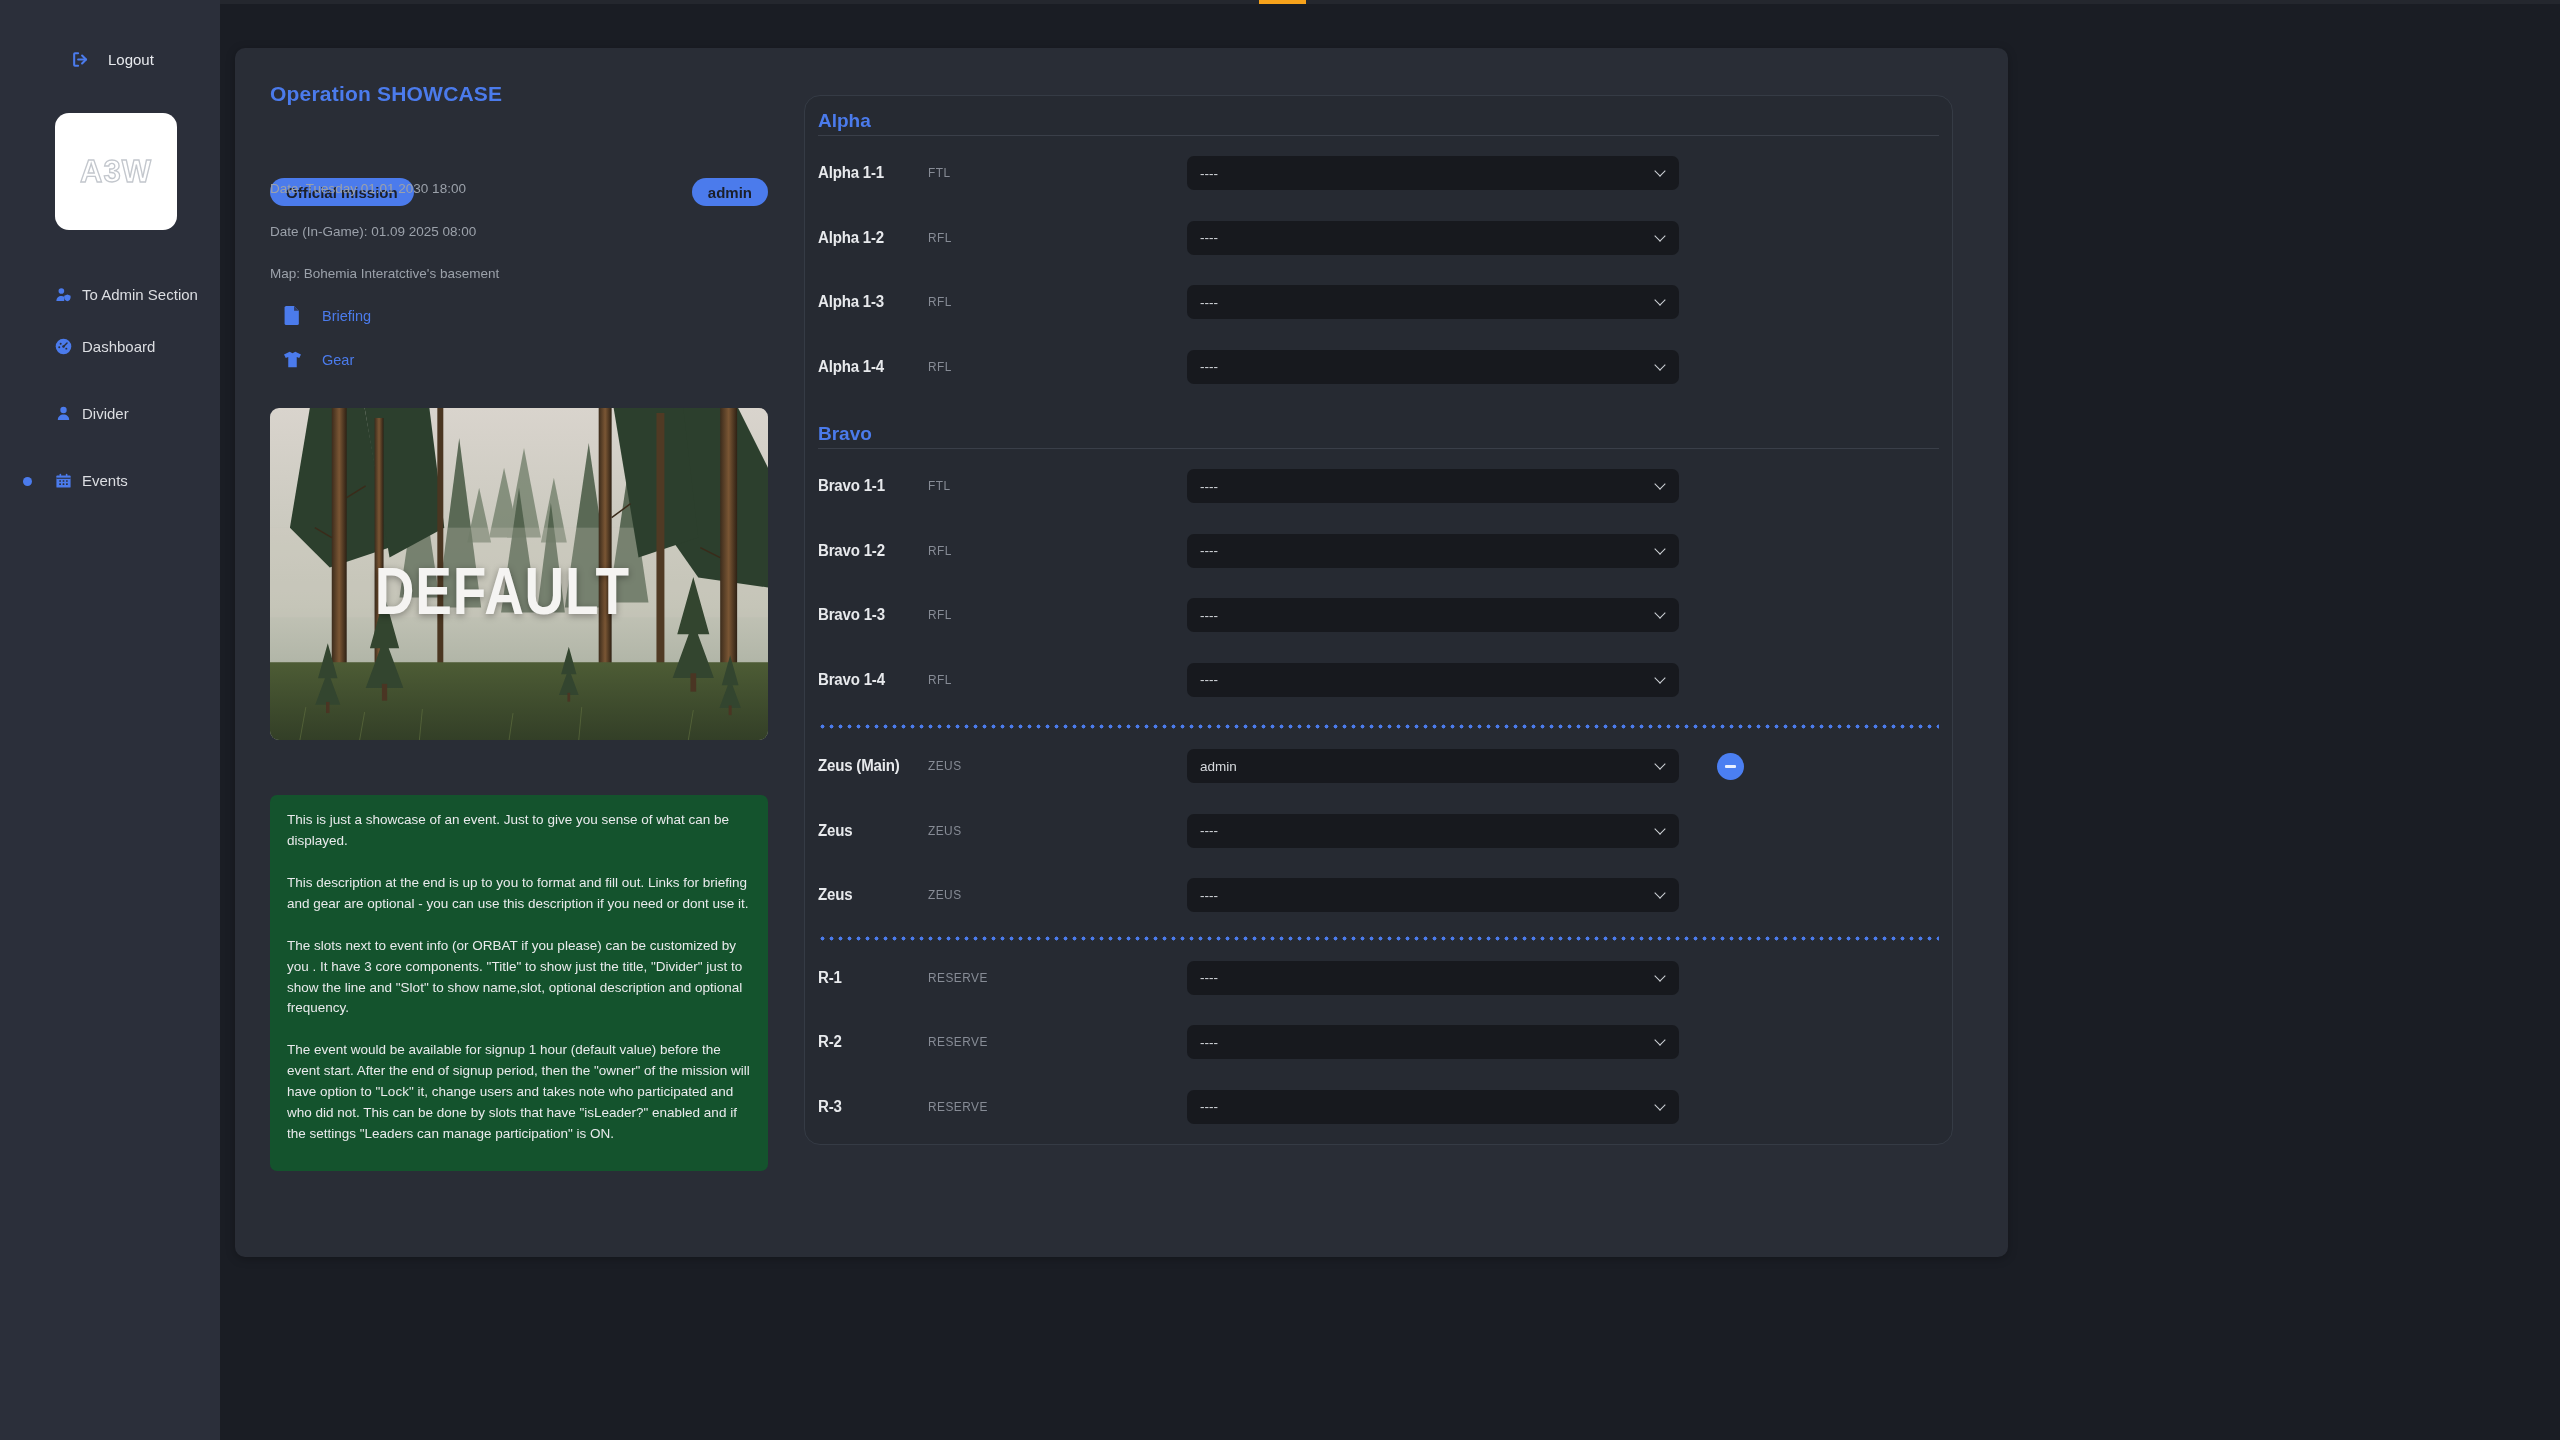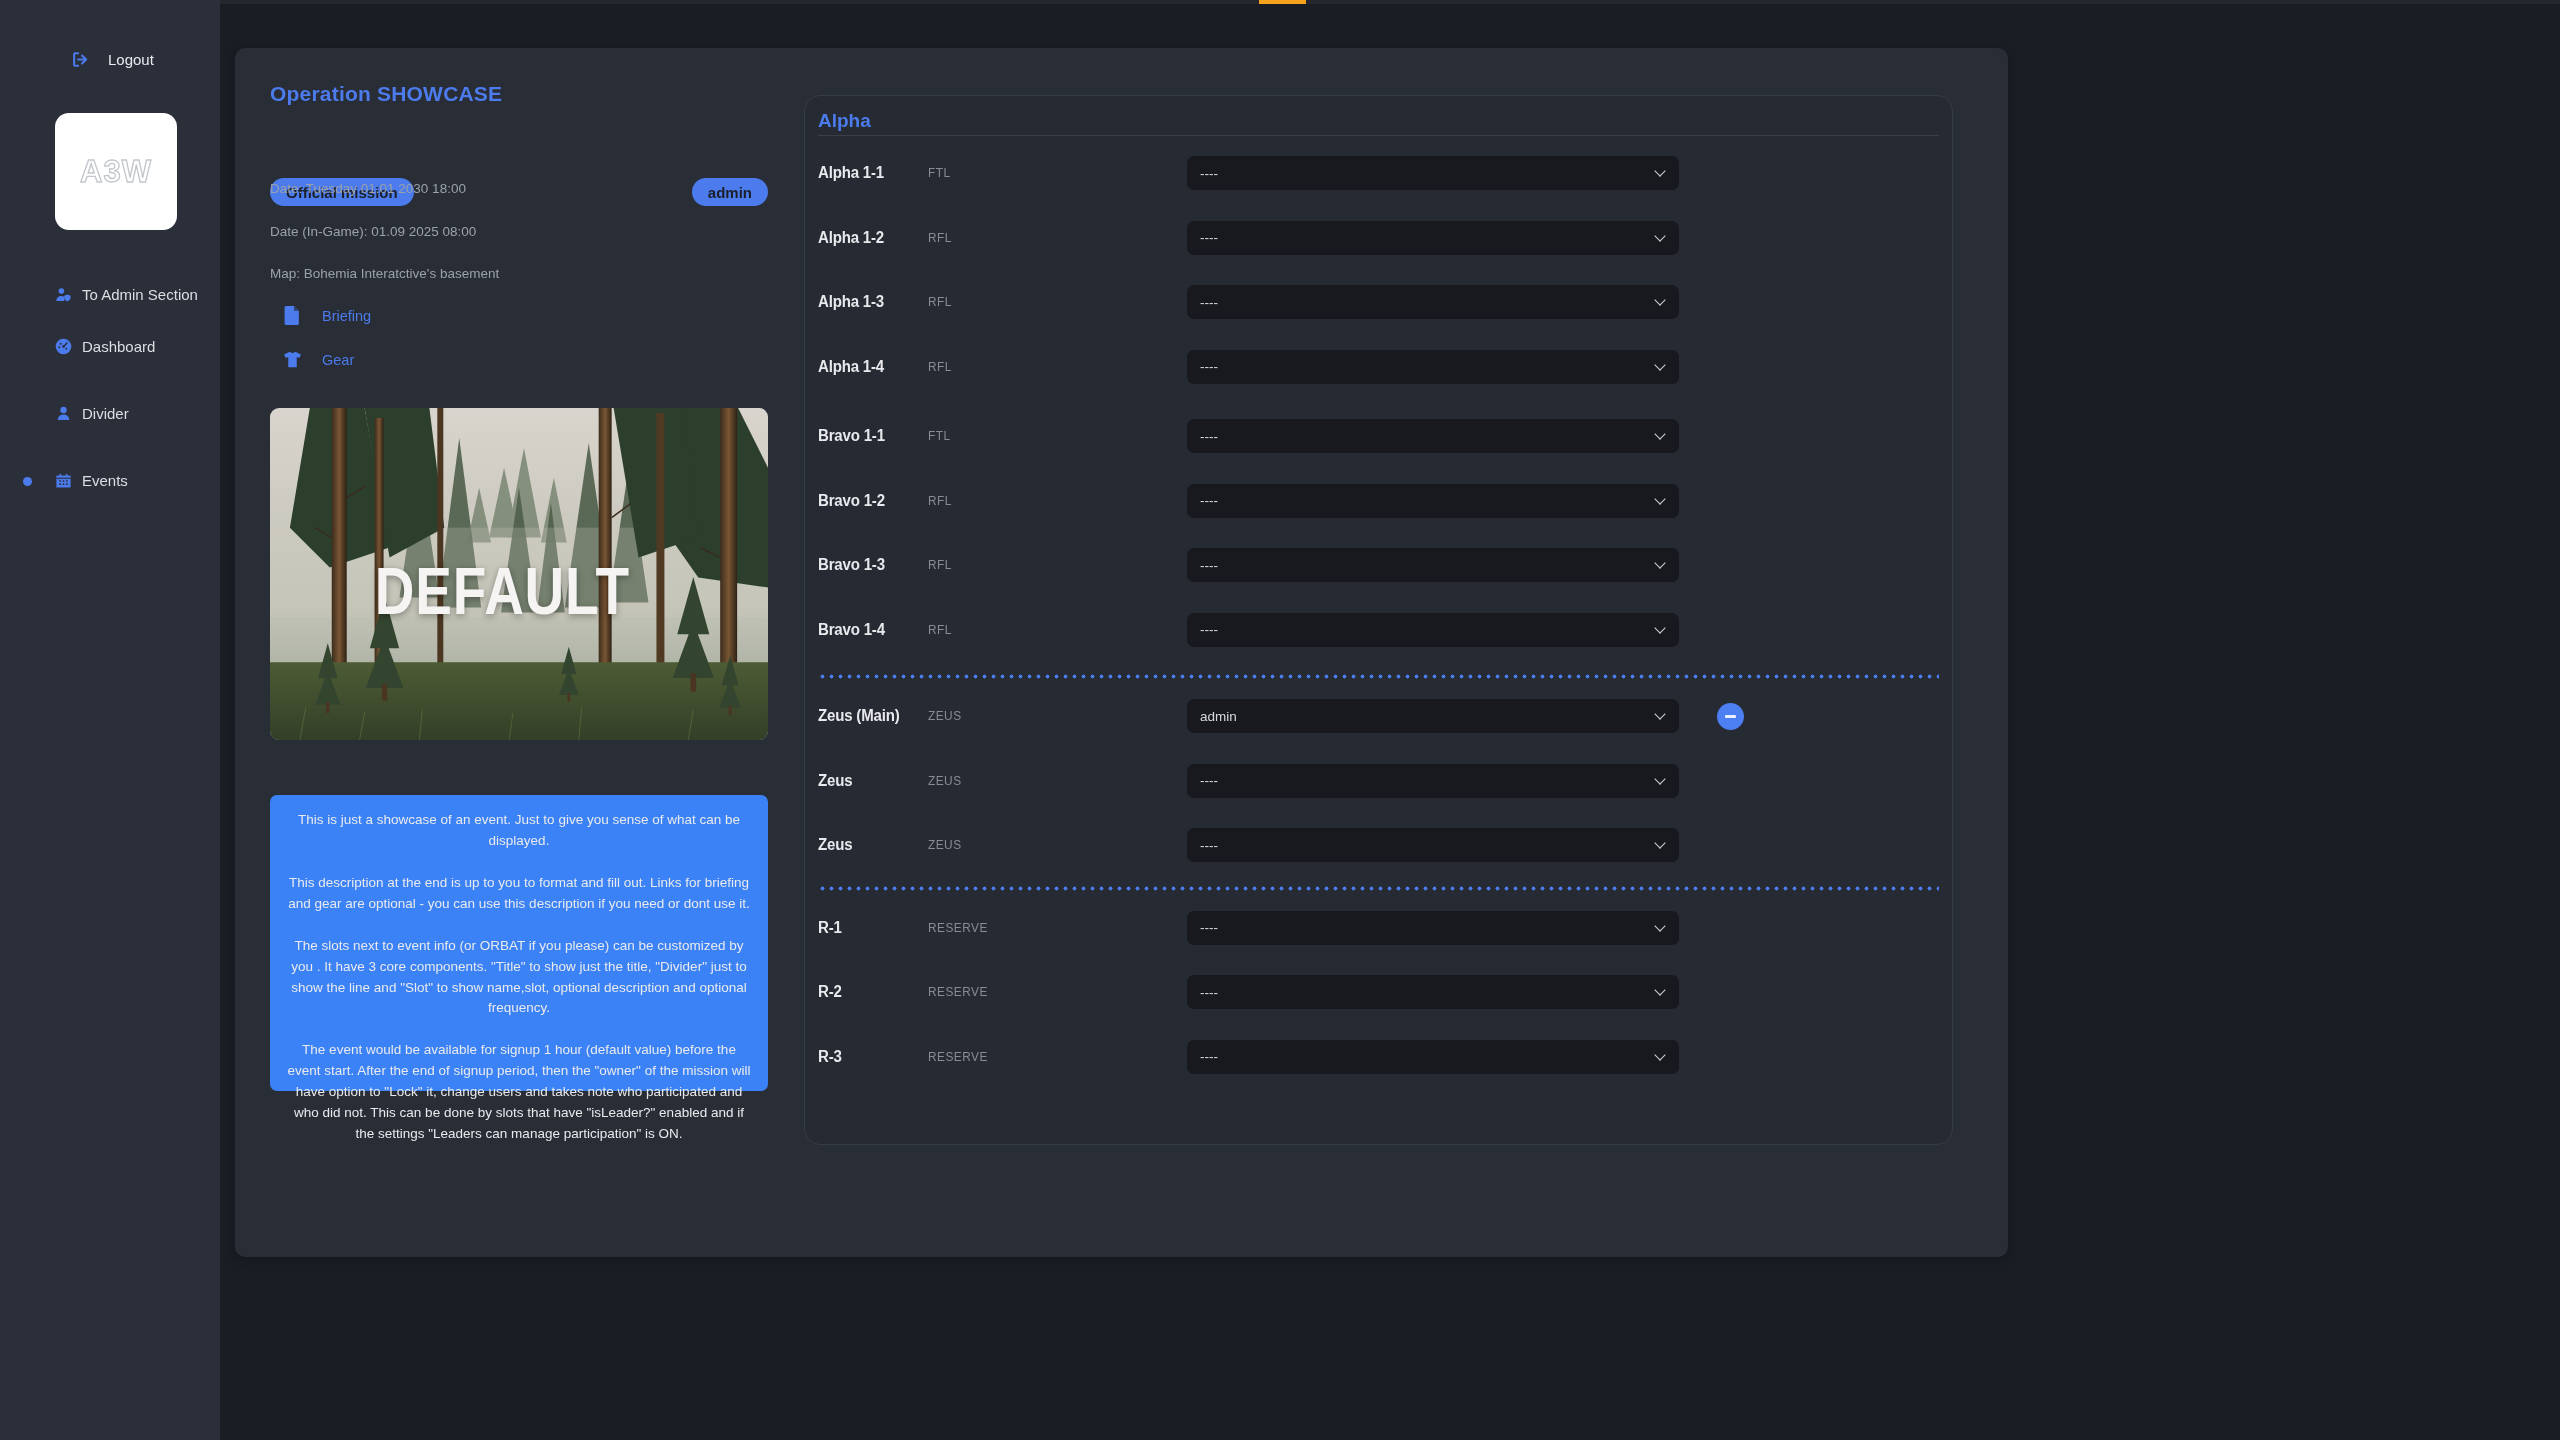--- a/index.html
+++ b/index.html
@@ -47,22 +47,22 @@
               font-size:14.5px; cursor:pointer; }
   .link-row svg { width:17px; height:19px; margin:0 21px 0 14px; flex:none; }
 
   .event-image { position:absolute; left:35px; top:360px; width:498px; height:332px; border-radius:9px;
                  overflow:hidden; }
   .event-image svg.forest { position:absolute; inset:0; width:100%; height:100%; }
   .default-label { position:absolute; left:0; right:30px; top:144px; text-align:center; color:#f5f4f2;
                    font-size:67px; font-weight:bold; letter-spacing:1px; transform:scaleX(.82);
                    transform-origin:48% 50%; text-shadow:0 2px 8px rgba(0,0,0,.35); }
 
-  .description { position:absolute; left:35px; top:747px; width:498px; height:296px; background:#3b82f6;
-                 border-radius:7px; padding:15px 17px; color:#e9eaec; font-size:13.5px; line-height:1.55;text-align:center; }
+  .description { position:absolute; left:35px; top:747px; width:498px; height:376px; background:#14532d;
+                 border-radius:7px; padding:15px 17px; color:#e9eaec; font-size:13.5px; line-height:1.55; }
   .description p { margin-bottom:21px; }
 
   
   .slots { position:absolute; left:569px; top:47px; width:1149px; height:1050px; background:#262a32;
            border:1px solid #353b45; border-radius:16px; padding:0 13px; }
   .sec-header { margin-top:10px; height:30px; line-height:30px; color:#4b7bec; font-size:19px;
                 font-weight:bold; border-bottom:1px solid #3a3f49; transform-origin:left center; }
   .sec-header.gap { margin-top:20px; }
   .slot-row { display:grid; grid-template-columns:110px 250px auto; align-items:center; height:64.5px; }
   .slot-name { color:#e7e9ec; font-size:16px; font-weight:bold; letter-spacing:-.2px;
@@ -309,20 +309,21 @@
         </div>
         <div class="slot-row">
           <span class="slot-name">Alpha 1-4</span>
           <span class="slot-role">RFL</span>
           <span class="slot-ctrl">
               <span class="select-wrap"><select><option>----</option></select></span>
             </span>
         </div>
       </div>
 
+      <div class="sec-header gap">Bravo</div>
       <div class="rows-block">
         <div class="slot-row">
           <span class="slot-name">Bravo 1-1</span>
           <span class="slot-role">FTL</span>
           <span class="slot-ctrl">
               <span class="select-wrap"><select><option>----</option></select></span>
             </span>
         </div>
         <div class="slot-row">
           <span class="slot-name">Bravo 1-2</span>

